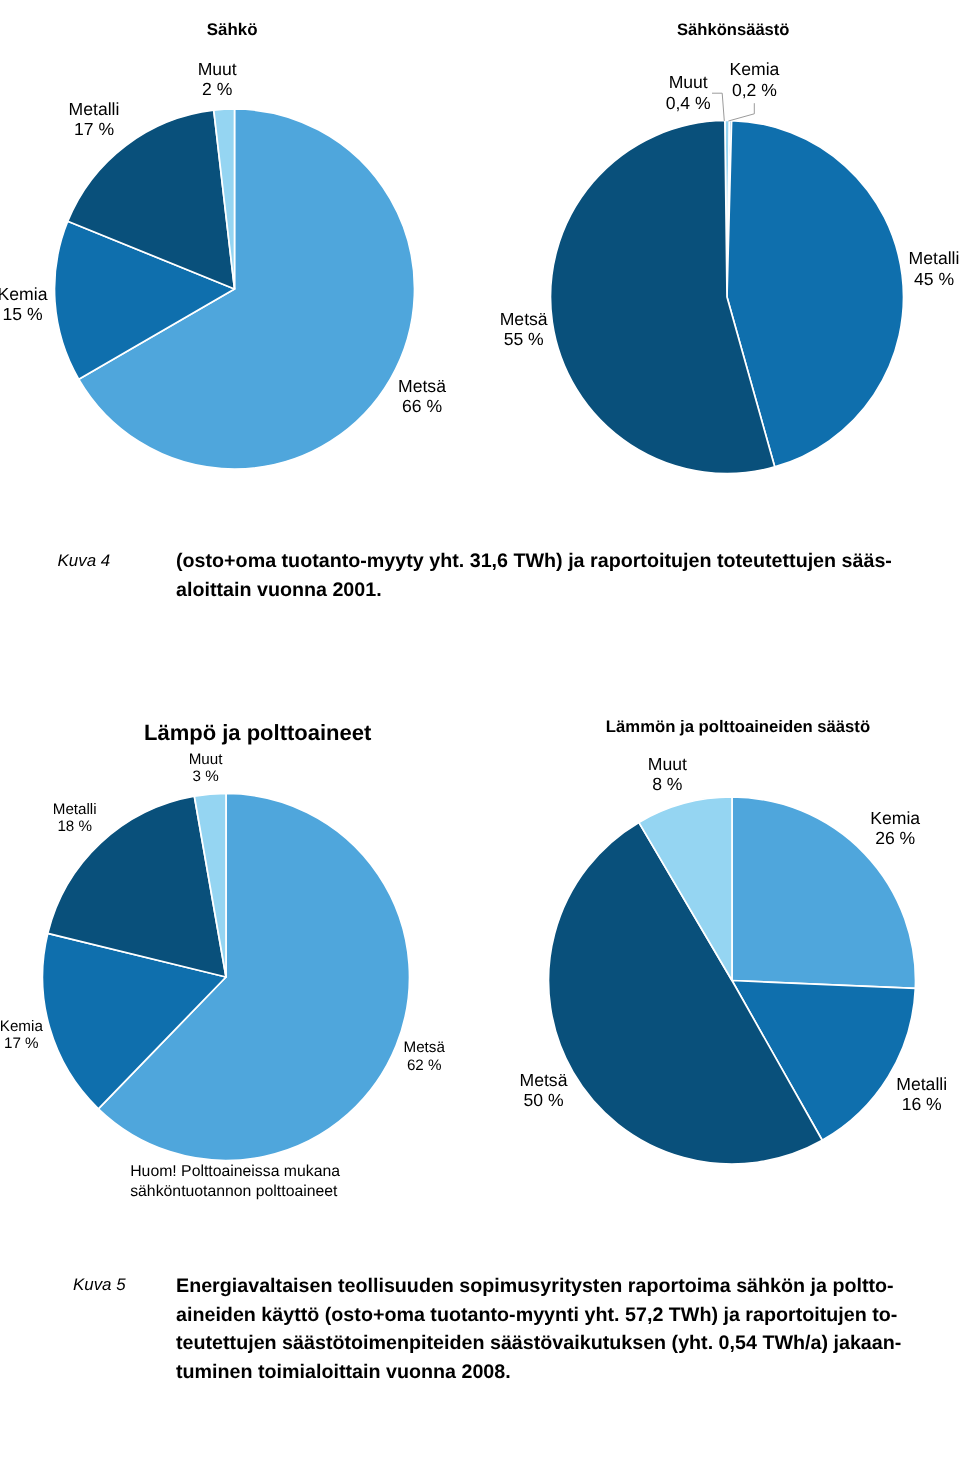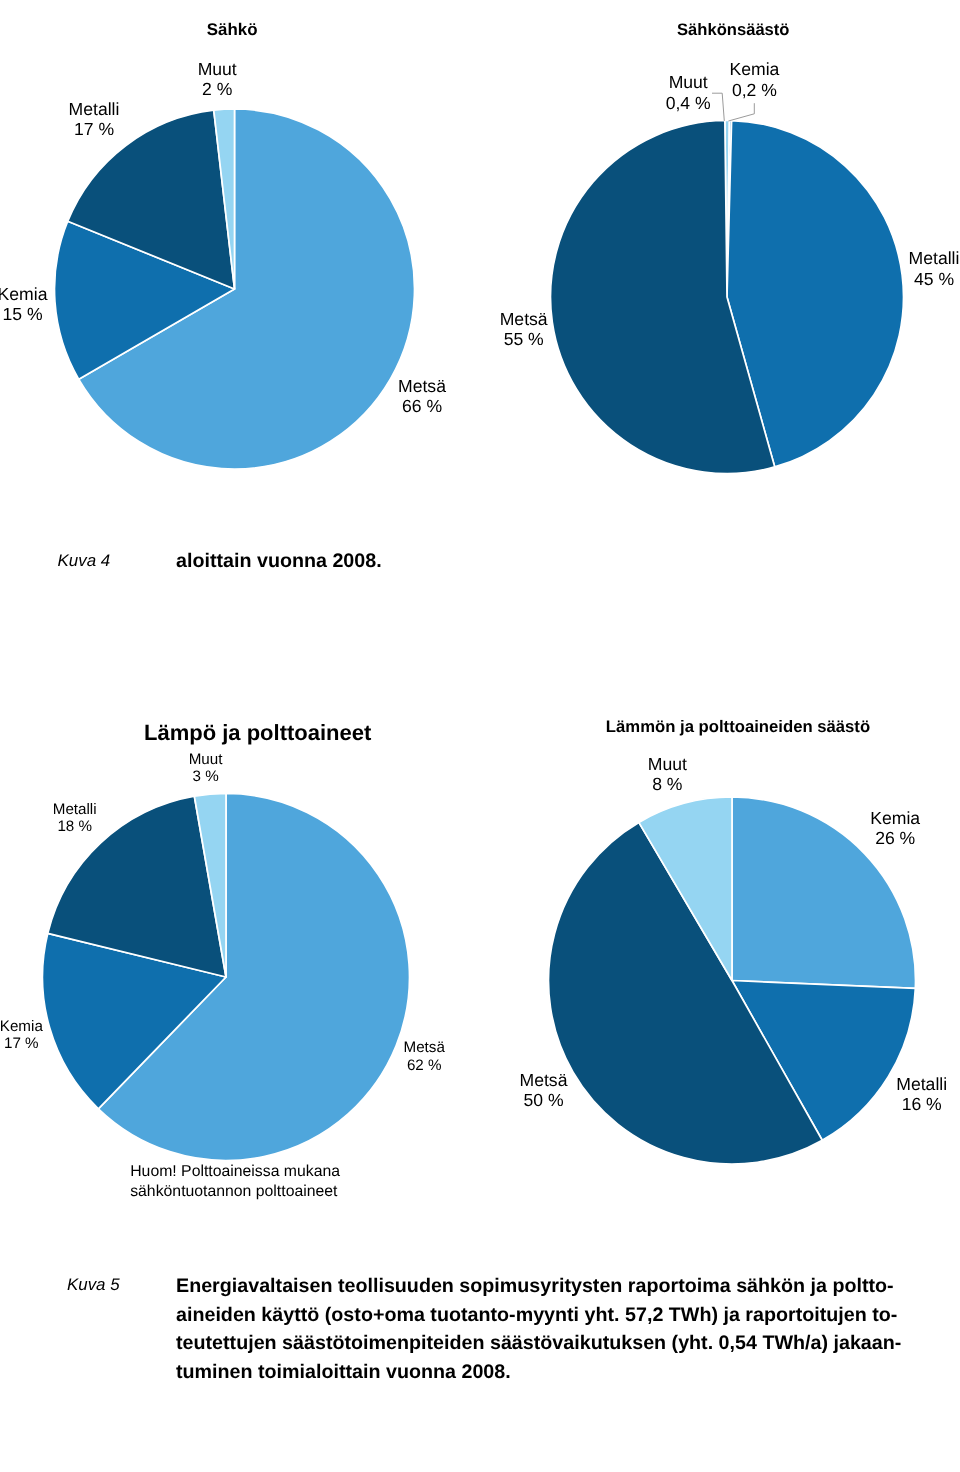--- a/index.html
+++ b/index.html
@@ -77,21 +77,22 @@
     <span>Metalli</span>
     <span>45 %</span>
     </div>
   <div class="lbl abs" style="left:473.7px;top:288.8px;">
     <span>Metsä</span>
     <span>55 %</span>
     </div>
 
   <div class="kuva abs" style="left:57.6px;top:531.4px;">Kuva 4</div>
   <div class="caption abs" style="left:176px;top:527px;">
-    <span class="cl">aloittain vuonna 2008.</span>
+    <span class="cl">(osto+oma tuotanto-myyty yht. 31,6 TWh) ja raportoitujen toteutettujen sääs-</span>
+    <span class="cl">aloittain vuonna 2001.</span>
   </div>
 
   <div class="chart-title abs" style="left:144px;top:700.2px;width:200px;font-size:22px;">Lämpö ja polttoaineet</div>
   <svg class="abs" style="left:0px;top:680px;" width="480" height="500" viewBox="0 0 480 500">
       <g>
         <path d="M 226 277 L 226.000 93.500 A 183.5 183.5 0 1 1 98.369 408.843 Z" fill="#4FA6DC" stroke="#FFFFFF" stroke-width="1.7" stroke-linejoin="round"></path>
         <path d="M 226 277 L 98.369 408.843 A 183.5 183.5 0 0 1 47.774 233.322 Z" fill="#0F6FAD" stroke="#FFFFFF" stroke-width="1.7" stroke-linejoin="round"></path>
         <path d="M 226 277 L 47.774 233.322 A 183.5 183.5 0 0 1 194.356 96.249 Z" fill="#09507B" stroke="#FFFFFF" stroke-width="1.7" stroke-linejoin="round"></path>
         <path d="M 226 277 L 194.356 96.249 A 183.5 183.5 0 0 1 226.000 93.500 Z" fill="#95D5F2" stroke="#FFFFFF" stroke-width="1.7" stroke-linejoin="round"></path>
       </g>
@@ -136,21 +137,21 @@
     </div>
   <div class="lbl sp abs" style="left:871.7px;top:1054.4px;">
     <span>Metalli</span>
     <span>16 %</span>
     </div>
   <div class="lbl sp abs" style="left:493.5px;top:1050.3px;">
     <span>Metsä</span>
     <span>50 %</span>
     </div>
 
-  <div class="kuva abs" style="left:67px;top:1255.4px;">Kuva 5</div>
+  <div class="kuva abs" style="left:73px;top:1255.4px;">Kuva 5</div>
   <div class="caption abs" style="left:176px;top:1251.8px;">
     <span class="cl">Energiavaltaisen teollisuuden sopimusyritysten raportoima sähkön ja poltto-</span>
     <span class="cl">aineiden käyttö (osto+oma tuotanto-myynti yht. 57,2 TWh) ja raportoitujen to-</span>
     <span class="cl">teutettujen säästötoimenpiteiden säästövaikutuksen (yht. 0,54 TWh/a) jakaan-</span>
     <span class="cl">tuminen toimialoittain vuonna 2008.</span>
   </div>
 
   <div class="pageno abs" style="left:886.5px;top:1453.1px;">15</div>
 </div>
 

